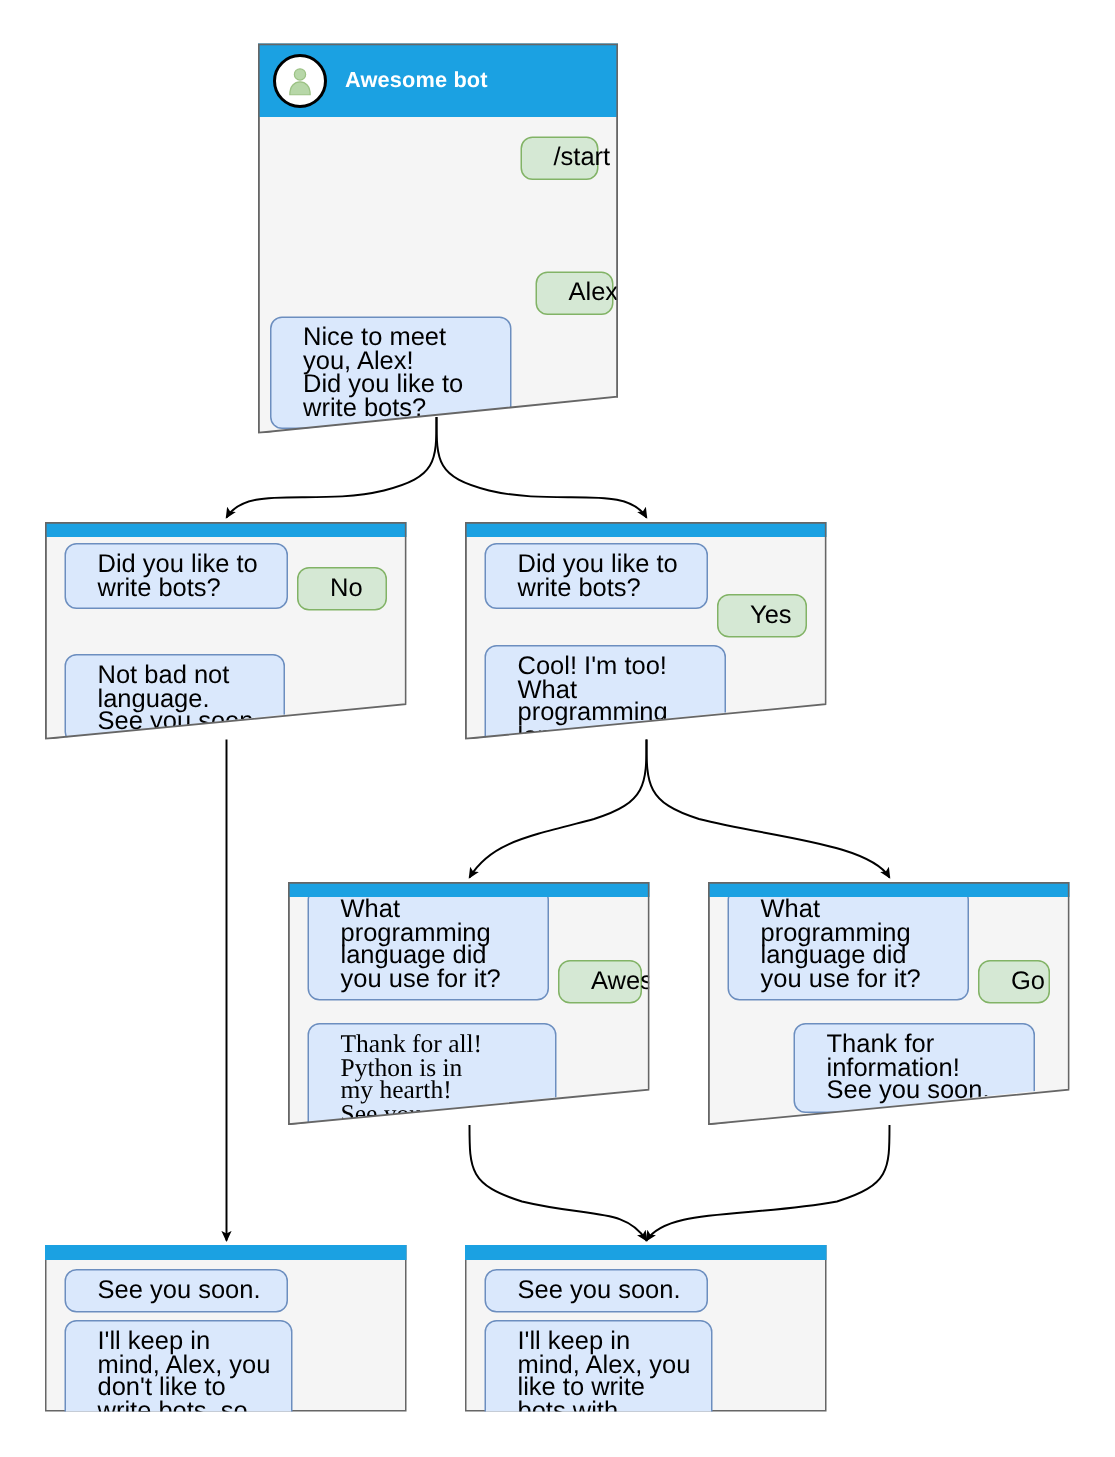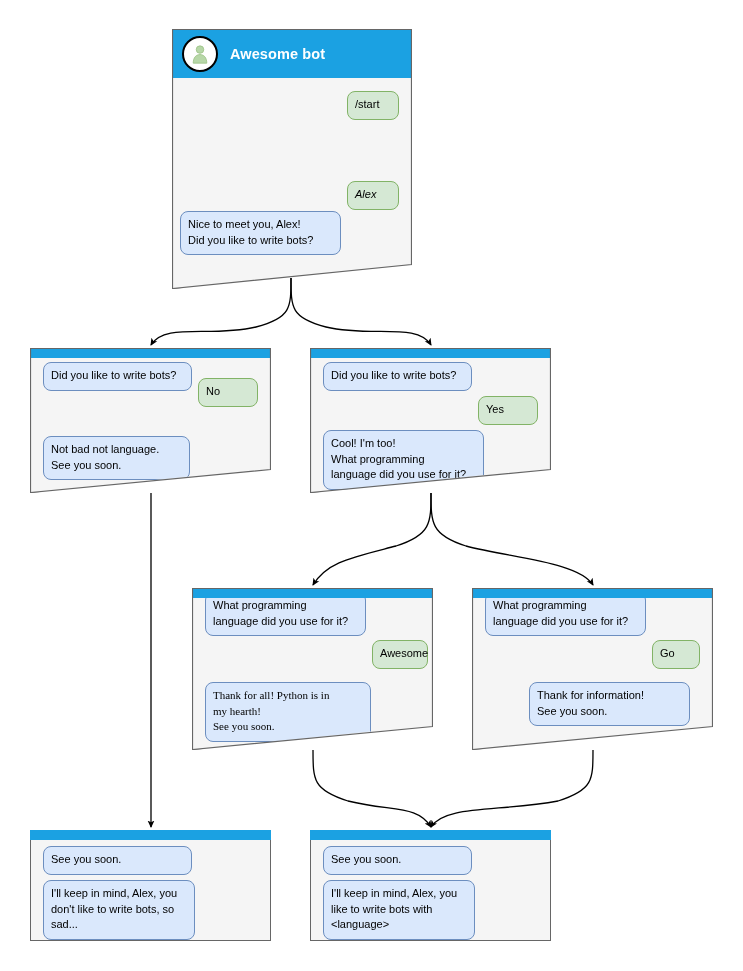--- a/index.html
+++ b/index.html
@@ -94,24 +94,24 @@
     font-weight: bold;
     margin-left: 12px;
     letter-spacing: .1px;
   }
 
   
   .msg {
     position: absolute;
     box-sizing: border-box;
     border-radius: 8px;
-    font-size: 11px;
+    font-size: 17px;
     line-height: 15.6px;
     color: #000000;
-    padding: 5px 9px 6px 7px;
+    padding: 5px 9px 6px 21px;
     white-space: pre-line;
   }
   .msg.bot {
     background: #dae8fc;
     border: 1px solid #6c8ebf;
   }
   .msg.user {
     background: #d5e8d4;
     border: 1px solid #82b366;
     text-align: left;
@@ -140,21 +140,21 @@
       <div class="avatar">
         <svg width="22" height="22" viewBox="0 0 24 24">
           <circle cx="12" cy="7.2" r="4.1" fill="#b7d7a8" stroke="#9cc285" stroke-width="0.9"></circle>
           <path d="M4.6 22 C4.6 15.6 8 12.6 12 12.6 C16 12.6 19.4 15.6 19.4 22 Z" fill="#b7d7a8" stroke="#9cc285" stroke-width="0.9"></path>
         </svg>
       </div>
       <span class="bot-title">Awesome bot</span>
     </div>
     <div class="card-body">
       <div class="msg user" style="left:175px; top:13px; width:52px;">/start</div>
-      <div class="msg user" style="left:175px; top:103px; width:52px;font-style:italic;">Alex</div>
+      <div class="msg user" style="left:185px; top:103px; width:52px;">Alex</div>
       <div class="msg bot" style="left:8px; top:133px; width:161px;">Nice to meet you, Alex!
 Did you like to write bots?</div>
     </div>
   </div>
 
   <div class="card skewed" style="left:30px; top:348px; width:241px; height:145px;">
     <div class="card-shape"></div>
     <svg class="skew-edge" viewBox="0 0 241 145" preserveAspectRatio="none">
       <path d="M0.5,0.5 L240.5,0.5 L240.5,121.5 L0.5,144.5 Z" fill="none" stroke="#666666" stroke-width="1.2"></path>
     </svg>

